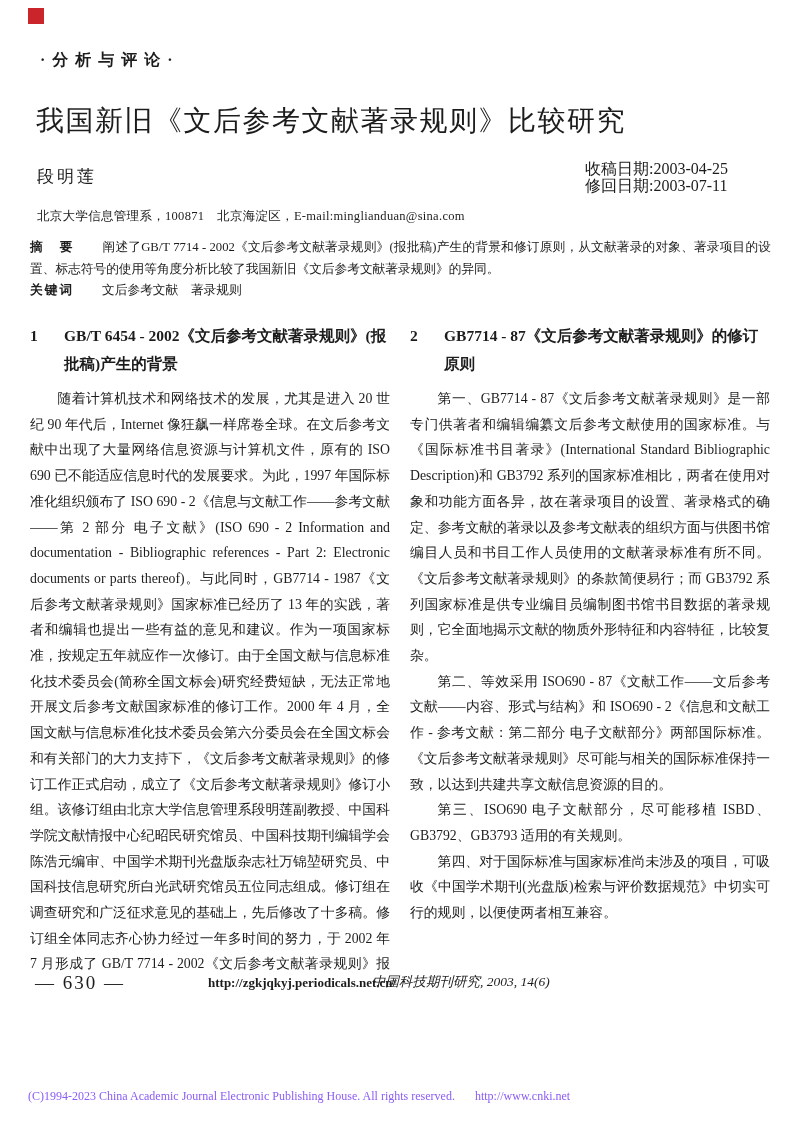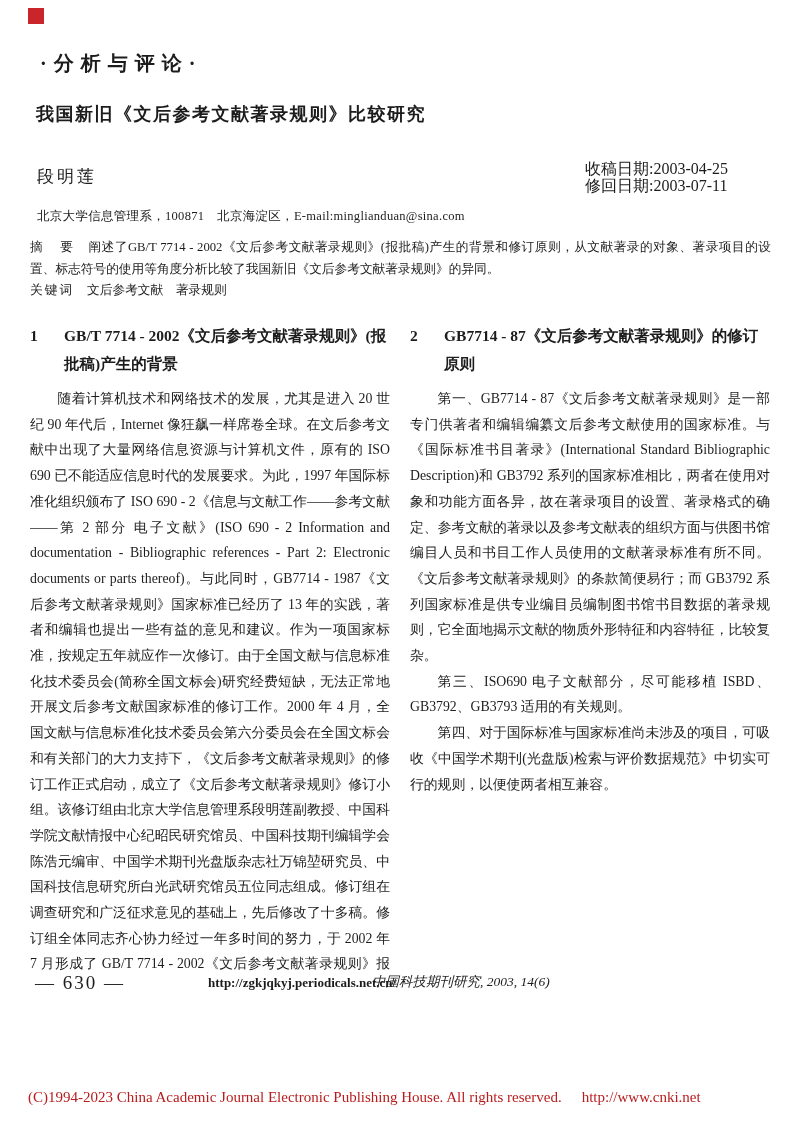--- a/index.html
+++ b/index.html
@@ -2,40 +2,40 @@
 <html><head>
 <meta charset="utf-8">
 <style>
   html,body{margin:0;padding:0;}
   body{
     width:800px;height:1133px;background:#ffffff;position:relative;
     font-family:"Liberation Serif","DejaVu Serif",serif;color:#1c1c1c;
     overflow:hidden;
   }
   .corner-mark{position:absolute;left:28px;top:8px;width:16px;height:16px;background:#c9252b;}
-  .section-label{position:absolute;left:40px;top:50px;font-size:20px;font-weight:bold;letter-spacing:7px;white-space:nowrap;}
-  .title{position:absolute;left:36px;top:102px;font-size:18px;font-weight:bold;letter-spacing:1.5px;white-space:nowrap;}
+  .section-label{position:absolute;left:40px;top:50px;font-size:16px;font-weight:bold;letter-spacing:7px;white-space:nowrap;}
+  .title{position:absolute;left:36px;top:102px;font-size:28px;font-weight:normal;letter-spacing:1.5px;white-space:nowrap;}
   .author{position:absolute;left:37px;top:165px;font-size:17px;letter-spacing:3px;}
   .dates{position:absolute;left:585px;top:160px;font-size:16px;line-height:17px;}
   .affiliation{position:absolute;left:37px;top:208px;font-size:12.5px;letter-spacing:0.3px;}
   .abstract-block{position:absolute;left:30px;top:237px;width:741px;font-size:12.7px;line-height:21.5px;text-align:justify;}
-  .abstract-block .lbl{font-weight:normal;margin-right:13px;letter-spacing:2px;}
+  .abstract-block .lbl{font-weight:bold;margin-right:28px;letter-spacing:2px;}
   .keywords-line{margin-top:1px;}
   .col{position:absolute;top:322px;width:360px;height:658px;overflow:hidden;}
   .col-left{left:30px;}
   .col-right{left:410px;}
   .sec-head{display:flex;font-weight:bold;font-size:15.5px;line-height:28px;margin:0 0 8px 0;}
   .sec-num{width:34px;flex:none;}
   .sec-text{flex:1;}
   .body-text p{margin:0;text-indent:2em;font-size:13.8px;line-height:25.7px;text-align:justify;
                font-family:"Liberation Serif","DejaVu Serif",serif;}
   .page-num{position:absolute;left:35px;top:972px;font-size:19px;letter-spacing:2px;}
   .site-url{position:absolute;left:208px;top:975px;font-size:13px;font-weight:bold;}
   .journal-info{position:absolute;left:372px;top:973px;font-size:13.5px;font-style:italic;}
-  .watermark{position:absolute;left:28px;top:1089px;font-size:15px;color:#b91c1c;white-space:nowrap;}
+  .watermark{position:absolute;left:28px;top:1089px;font-size:12px;color:#8b5cf6;white-space:nowrap;}
   .watermark .wm-url{margin-left:20px;}
 </style>
 </head>
 <body>
 
 <div class="corner-mark"></div>
 
 <div class="section-label">·分析与评论·</div>
 
 <h1 class="title" style="margin:0;">我国新旧《文后参考文献著录规则》比较研究</h1>
@@ -50,34 +50,35 @@
 <div class="affiliation">北京大学信息管理系，100871　北京海淀区，E-mail:minglianduan@sina.com</div>
 
 <div class="abstract-block">
   <p style="margin:0;"><span class="lbl">摘　要</span><span>阐述了GB/T 7714 - 2002《文后参考文献著录规则》(报批稿)产生的背景和修订原则，从文献著录的对象、著录项目的设置、标志符号的使用等角度分析比较了我国新旧《文后参考文献著录规则》的异同。</span></p>
   <p class="keywords-line" style="margin:0;"><span class="lbl">关键词</span><span>文后参考文献　著录规则</span></p>
 </div>
 
 <div class="col col-left">
   <div class="sec-head">
     <span class="sec-num">1</span>
-    <span class="sec-text">GB/T 7714 - 2002《文后参考文献著录规则》(报批稿)产生的背景</span>
+    <span class="sec-text">GB/T 6454 - 2002《文后参考文献著录规则》(报批稿)产生的背景</span>
   </div>
   <div class="body-text">
     <p>随着计算机技术和网络技术的发展，尤其是进入 20 世纪 90 年代后，Internet 像狂飙一样席卷全球。在文后参考文献中出现了大量网络信息资源与计算机文件，原有的 ISO 690 已不能适应信息时代的发展要求。为此，1997 年国际标准化组织颁布了 ISO 690 - 2《信息与文献工作——参考文献——第 2 部分 电子文献》(ISO 690 - 2 Information and documentation - Bibliographic references - Part 2: Electronic documents or parts thereof)。与此同时，GB7714 - 1987《文后参考文献著录规则》国家标准已经历了 13 年的实践，著者和编辑也提出一些有益的意见和建议。作为一项国家标准，按规定五年就应作一次修订。由于全国文献与信息标准化技术委员会(简称全国文标会)研究经费短缺，无法正常地开展文后参考文献国家标准的修订工作。2000 年 4 月，全国文献与信息标准化技术委员会第六分委员会在全国文标会和有关部门的大力支持下，《文后参考文献著录规则》的修订工作正式启动，成立了《文后参考文献著录规则》修订小组。该修订组由北京大学信息管理系段明莲副教授、中国科学院文献情报中心纪昭民研究馆员、中国科技期刊编辑学会陈浩元编审、中国学术期刊光盘版杂志社万锦堃研究员、中国科技信息研究所白光武研究馆员五位同志组成。修订组在调查研究和广泛征求意见的基础上，先后修改了十多稿。修订组全体同志齐心协力经过一年多时间的努力，于 2002 年 7 月形成了 GB/T 7714 - 2002《文后参考文献著录规则》报批稿，并送交有关部门。该标准的修订有利于规范文后参考文献的著录，有利于我国出版事业的健康发展，有利于创建规范化的报刊书目数据库，更有利于文献信息资源检索与利用。</p>
   </div>
 </div>
 
 <div class="col col-right">
   <div class="sec-head">
     <span class="sec-num">2</span>
     <span class="sec-text">GB7714 - 87《文后参考文献著录规则》的修订原则</span>
   </div>
   <div class="body-text">
     <p>第一、GB7714 - 87《文后参考文献著录规则》是一部专门供著者和编辑编纂文后参考文献使用的国家标准。与《国际标准书目著录》(International Standard Bibliographic Description)和 GB3792 系列的国家标准相比，两者在使用对象和功能方面各异，故在著录项目的设置、著录格式的确定、参考文献的著录以及参考文献表的组织方面与供图书馆编目人员和书目工作人员使用的文献著录标准有所不同。《文后参考文献著录规则》的条款简便易行；而 GB3792 系列国家标准是供专业编目员编制图书馆书目数据的著录规则，它全面地揭示文献的物质外形特征和内容特征，比较复杂。</p>
+    <p>第二、等效采用 ISO690 - 87《文献工作——文后参考文献——内容、形式与结构》和 ISO690 - 2《信息和文献工作 - 参考文献：第二部分 电子文献部分》两部国际标准。《文后参考文献著录规则》尽可能与相关的国际标准保持一致，以达到共建共享文献信息资源的目的。</p>
     <p>第三、ISO690 电子文献部分，尽可能移植 ISBD、GB3792、GB3793 适用的有关规则。</p>
     <p>第四、对于国际标准与国家标准尚未涉及的项目，可吸收《中国学术期刊(光盘版)检索与评价数据规范》中切实可行的规则，以便使两者相互兼容。</p>
 
   </div>
 </div>
 
 <div class="page-num">— 630 —</div>
 <div class="site-url">http://zgkjqkyj.periodicals.net.cn/</div>
 <div class="journal-info">中国科技期刊研究, 2003, 14(6)</div>
 

